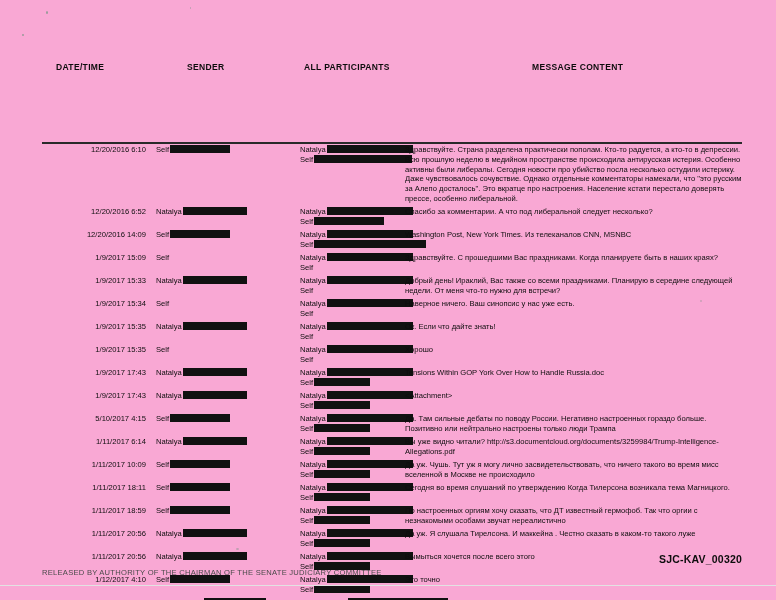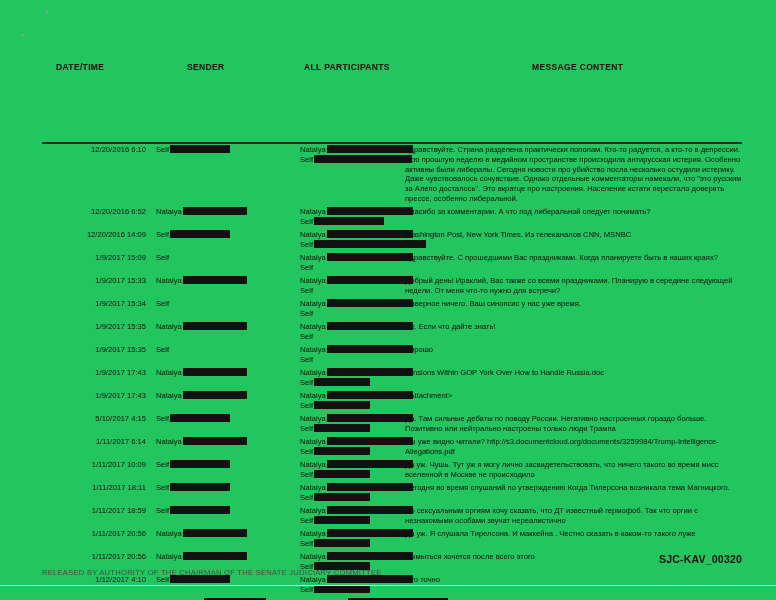--- a/index.html
+++ b/index.html
@@ -13,21 +13,21 @@
     height: 600px;
     overflow: hidden;
     font-family: "Liberation Sans", sans-serif;
     color: #0d0d0d;
     position: relative;
   }
   .page {
     position: relative;
     width: 776px;
     height: 600px;
-    background: #22c55e;
+    background: #f9a8d4;
   }
   
   .speck {
     position: absolute;
     background: #9a9a9a;
     border-radius: 50%;
   }
   .sp1 { left: 46px; top: 11px; width: 2px; height: 3px; }
   .sp2 { left: 22px; top: 34px; width: 2px; height: 2px; }
   .sp3 { left: 190px; top: 7px; width: 1px; height: 2px; opacity: .7; }
@@ -189,21 +189,21 @@
           </div>
         </div>
         <div class="row" style="position: absolute; top: 62.2px;">
           <div class="cell c-date">12/20/2016 6:52</div>
           <div class="cell c-sender"><span class="nm">Natalya</span><span class="redact" style="width: 64px;"></span></div>
           <div class="cell c-part">
             <span class="partline"><span class="nm">Natalya</span><span class="redact" style="width: 86px;"></span></span>
             <span class="partline"><span class="nm">Self</span><span class="redact" style="width: 70px;"></span></span>
           </div>
           <div class="cell c-msg">
-            <p>Спасибо за комментарии. А что под либеральной следует понимать?</p>
+            <p>Спасибо за комментарии. А что под либеральной следует несколько?</p>
           </div>
         </div>
         <div class="row" style="position: absolute; top: 85.2px;">
           <div class="cell c-date">12/20/2016 14:09</div>
           <div class="cell c-sender"><span class="nm">Self</span><span class="redact" style="width: 60px;"></span></div>
           <div class="cell c-part">
             <span class="partline"><span class="nm">Natalya</span><span class="redact" style="width: 86px;"></span></span>
             <span class="partline"><span class="nm">Self</span><span class="redact" style="width: 112px;"></span></span>
           </div>
           <div class="cell c-msg">
@@ -233,21 +233,21 @@
           </div>
         </div>
         <div class="row" style="position: absolute; top: 154.2px;">
           <div class="cell c-date">1/9/2017 15:34</div>
           <div class="cell c-sender"><span class="nm">Self</span></div>
           <div class="cell c-part">
             <span class="partline"><span class="nm">Natalya</span><span class="redact" style="width: 86px;"></span></span>
             <span class="partline"><span class="nm">Self</span></span>
           </div>
           <div class="cell c-msg">
-            <p>Наверное ничего. Ваш синопсис у нас уже время.</p>
+            <p>Наверное ничего. Ваш синопсис у нас уже есть.</p>
           </div>
         </div>
         <div class="row" style="position: absolute; top: 177.2px;">
           <div class="cell c-date">1/9/2017 15:35</div>
           <div class="cell c-sender"><span class="nm">Natalya</span><span class="redact" style="width: 64px;"></span></div>
           <div class="cell c-part">
             <span class="partline"><span class="nm">Natalya</span><span class="redact" style="width: 86px;"></span></span>
             <span class="partline"><span class="nm">Self</span></span>
           </div>
           <div class="cell c-msg">
@@ -332,21 +332,21 @@
           </div>
         </div>
         <div class="row" style="position: absolute; top: 361.2px;">
           <div class="cell c-date">1/11/2017 18:59</div>
           <div class="cell c-sender"><span class="nm">Self</span><span class="redact" style="width: 60px;"></span></div>
           <div class="cell c-part">
             <span class="partline"><span class="nm">Natalya</span><span class="redact" style="width: 86px;"></span></span>
             <span class="partline"><span class="nm">Self</span><span class="redact" style="width: 56px;"></span></span>
           </div>
           <div class="cell c-msg">
-            <p>По сексуальным оргиям хочу сказать, что ДТ известный гермофоб. Так что оргии с незнакомыми особами звучат нереалистично</p>
+            <p>По настроенных оргиям хочу сказать, что ДТ известный гермофоб. Так что оргии с незнакомыми особами звучат нереалистично</p>
           </div>
         </div>
         <div class="row" style="position: absolute; top: 384.2px;">
           <div class="cell c-date">1/11/2017 20:56</div>
           <div class="cell c-sender"><span class="nm">Natalya</span><span class="redact" style="width: 64px;"></span></div>
           <div class="cell c-part">
             <span class="partline"><span class="nm">Natalya</span><span class="redact" style="width: 86px;"></span></span>
             <span class="partline"><span class="nm">Self</span><span class="redact" style="width: 56px;"></span></span>
           </div>
           <div class="cell c-msg">

